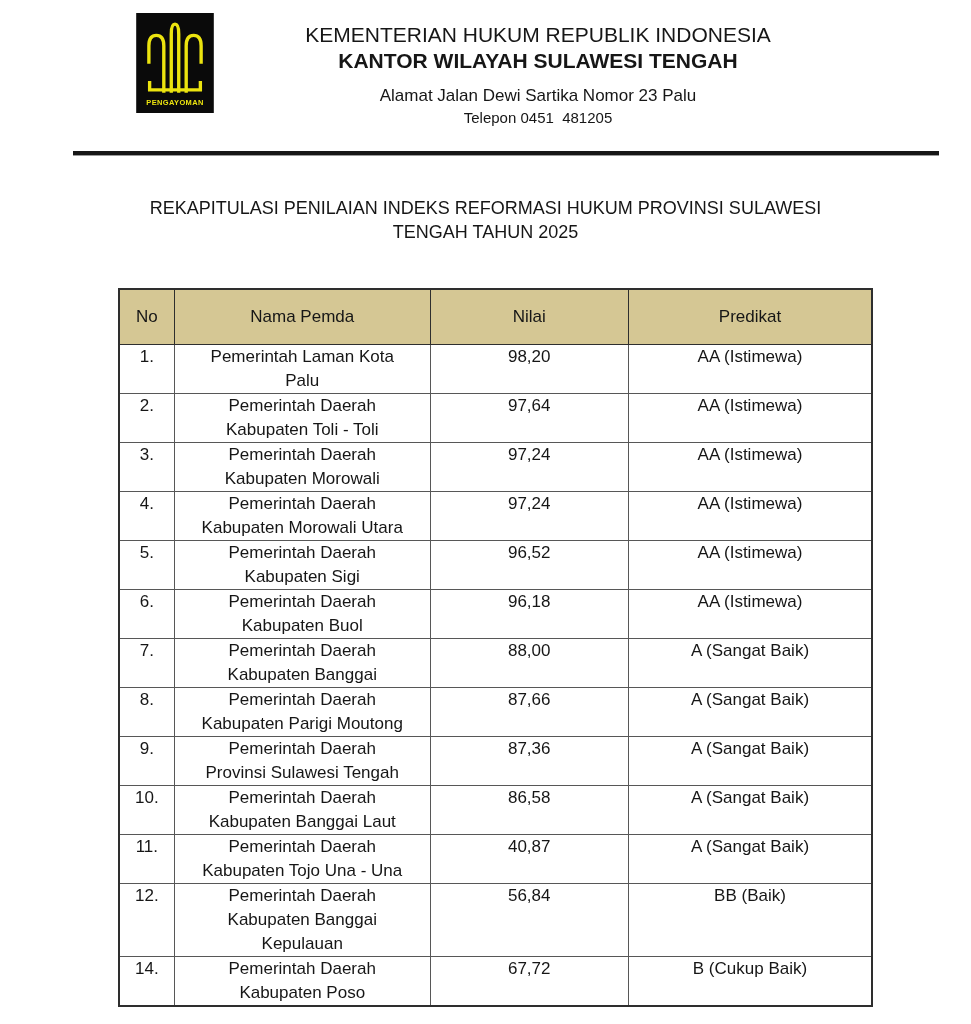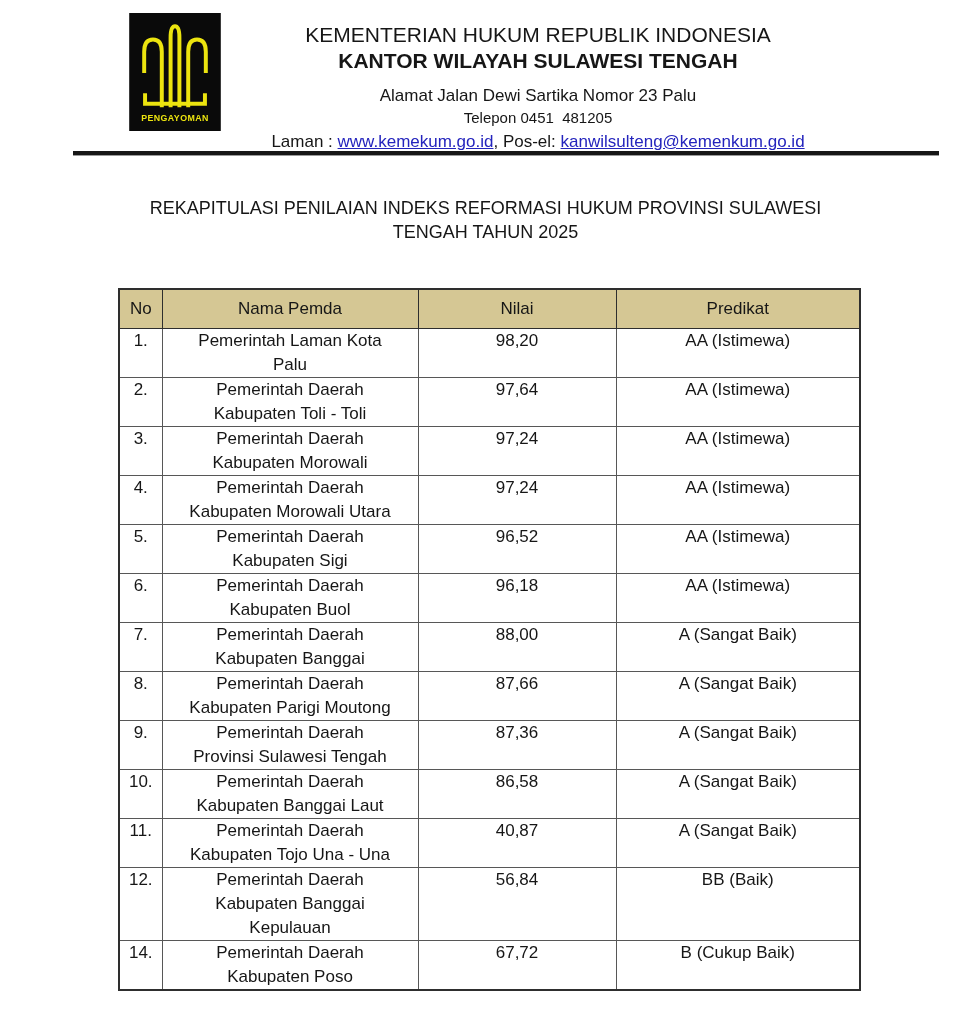--- a/index.html
+++ b/index.html
@@ -14,21 +14,21 @@
   :root {
     --header-bg: #d5c794;
     --logo-bg: #0a0a0a;
     --logo-emblem: #ece40f;
     --link-color: #2424bd;
   }
 
   
   .logo {
     position: absolute; left: 123px; top: 13px;
-    width: 104px; height: 118px;
+    width: 104px; height: 100px;
   }
   .logo svg { display: block; width: 100%; height: 100%; }
   .logo-bg { fill: var(--logo-bg); }
   .logo-stroke path { stroke: var(--logo-emblem); fill: none; stroke-width: 4.5; }
   .logo-text {
     fill: var(--logo-emblem);
     font-family: "Liberation Sans", sans-serif;
     font-size: 10px; font-weight: bold; letter-spacing: 0.5px;
   }
 
@@ -59,21 +59,21 @@
 
   
   .recap-table {
     position: absolute; top: 288px; left: 118px;
     border-collapse: collapse; table-layout: fixed;
     border: 2px solid #2e2e2e;
   }
   .recap-table th {
     background: var(--header-bg);
     font-weight: normal; font-size: 17px;
-    height: 22px; padding: 8px;
+    height: 22px; padding: 16px;
     border: 1px solid #2e2e2e;
   }
   .recap-table td {
     border: 1px solid #575757;
     font-size: 17px; line-height: 24px;
     vertical-align: top; text-align: center;
     padding: 0 2px;
   }
   .cell-name { white-space: pre-line; }
   .col-no { width: 43px; }
@@ -95,23 +95,20 @@
     </g>
     <text class="logo-text" x="52" y="123" text-anchor="middle">PENGAYOMAN</text>
   </svg>
 </div>
 
 <div class="lh-text">
   <div class="lh-line1">KEMENTERIAN HUKUM REPUBLIK INDONESIA</div>
   <div class="lh-line2">KANTOR WILAYAH SULAWESI TENGAH</div>
   <div class="lh-line3">Alamat Jalan Dewi Sartika Nomor 23 Palu</div>
   <div class="lh-line4">Telepon 0451  481205</div>
-  <div class="lh-line5">
-    <span>Laman : </span><a class="lh-link">www.kemekum.go.id</a><span>, Pos-el: </span><a class="lh-link">kanwilsulteng@kemenkum.go.id</a>
-  </div>
 </div>
 
 <div class="header-rule"></div>
 
 <div class="doc-title">REKAPITULASI PENILAIAN INDEKS REFORMASI HUKUM PROVINSI SULAWESI
 TENGAH TAHUN 2025</div>
 
 <table class="recap-table">
   <colgroup>
     <col class="col-no">

